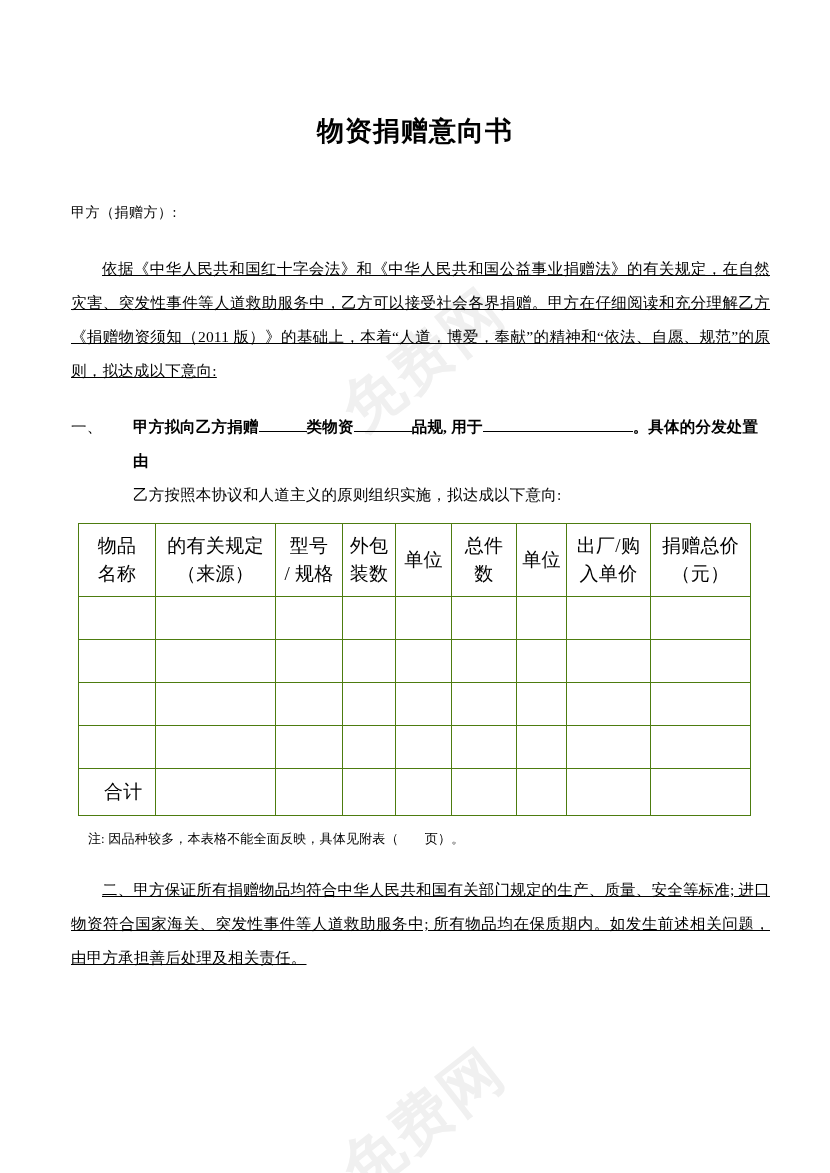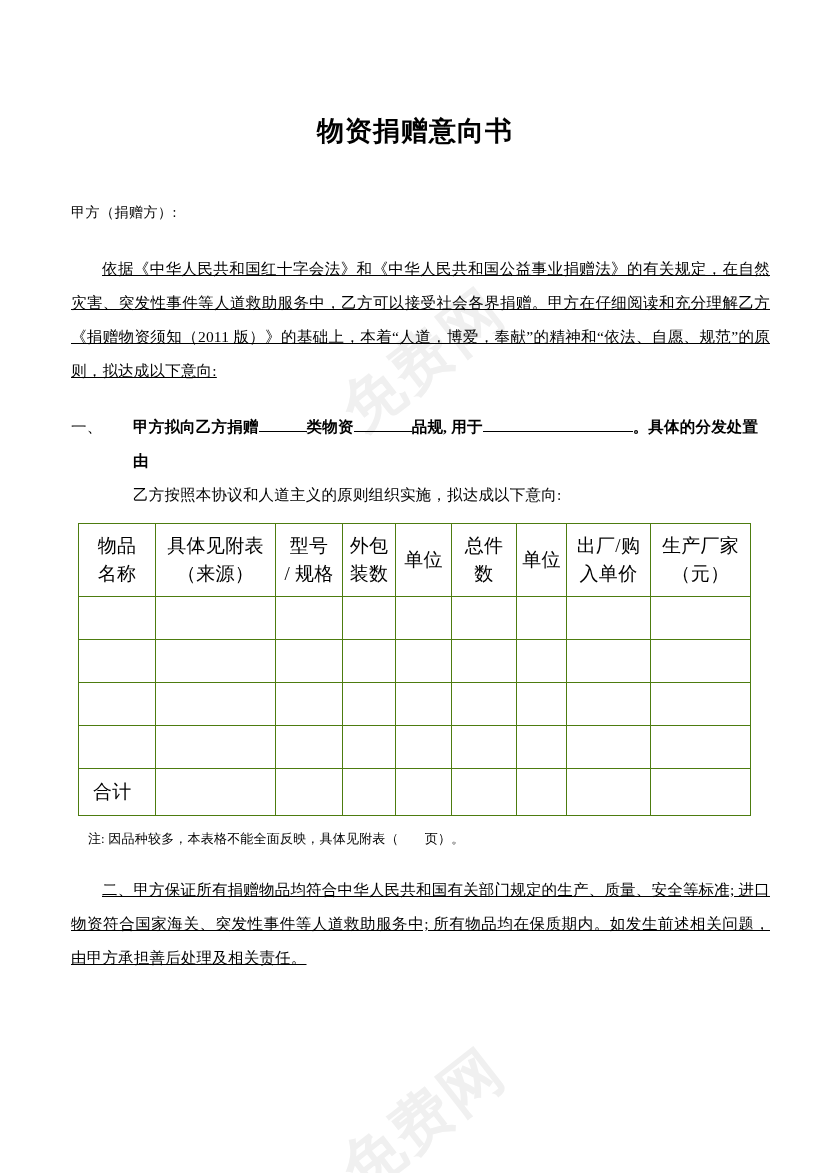--- a/index.html
+++ b/index.html
@@ -131,21 +131,21 @@
     vertical-align: middle;
     padding: 0;
     line-height: 28px;
     letter-spacing: 0.3px;
   }
   .goods-table thead td { height: 72px; }
   .goods-table tbody td { height: 42px; }
   .goods-table tbody tr.total-row td { height: 46px; }
   .goods-table td.total-label {
     text-align: left;
-    padding-left: 14px;
+    padding-left: 25px;
   }
   .hdr-l1, .hdr-l2 { display: block; }
 
   .note-line {
     font-size: 13px;
     line-height: 34px;
     margin: 6px 0 0 0;
     padding-left: 11px;
     text-indent: 1.3em;
     letter-spacing: 0.2px;
@@ -201,21 +201,21 @@
       <col style="width:84px">
       <col style="width:100px">
     </colgroup>
     <thead>
       <tr>
         <td>
           <span class="hdr-l1">物品</span>
           <span class="hdr-l2">名称</span>
         </td>
         <td>
-          <span class="hdr-l1">具体见附表</span>
+          <span class="hdr-l1">的有关规定</span>
           <span class="hdr-l2">（来源）</span>
         </td>
         <td>
           <span class="hdr-l1">型号</span>
           <span class="hdr-l2">/ 规格</span>
         </td>
         <td>
           <span class="hdr-l1">外包</span>
           <span class="hdr-l2">装数</span>
         </td>
@@ -227,21 +227,21 @@
           <span class="hdr-l2">数</span>
         </td>
         <td>
           <span class="hdr-l1">单位</span>
         </td>
         <td>
           <span class="hdr-l1">出厂/购</span>
           <span class="hdr-l2">入单价</span>
         </td>
         <td>
-          <span class="hdr-l1">生产厂家</span>
+          <span class="hdr-l1">捐赠总价</span>
           <span class="hdr-l2">（元）</span>
         </td>
       </tr>
     </thead>
     <tbody>
       <tr>
         <td></td>
           <td></td>
           <td></td>
           <td></td>

